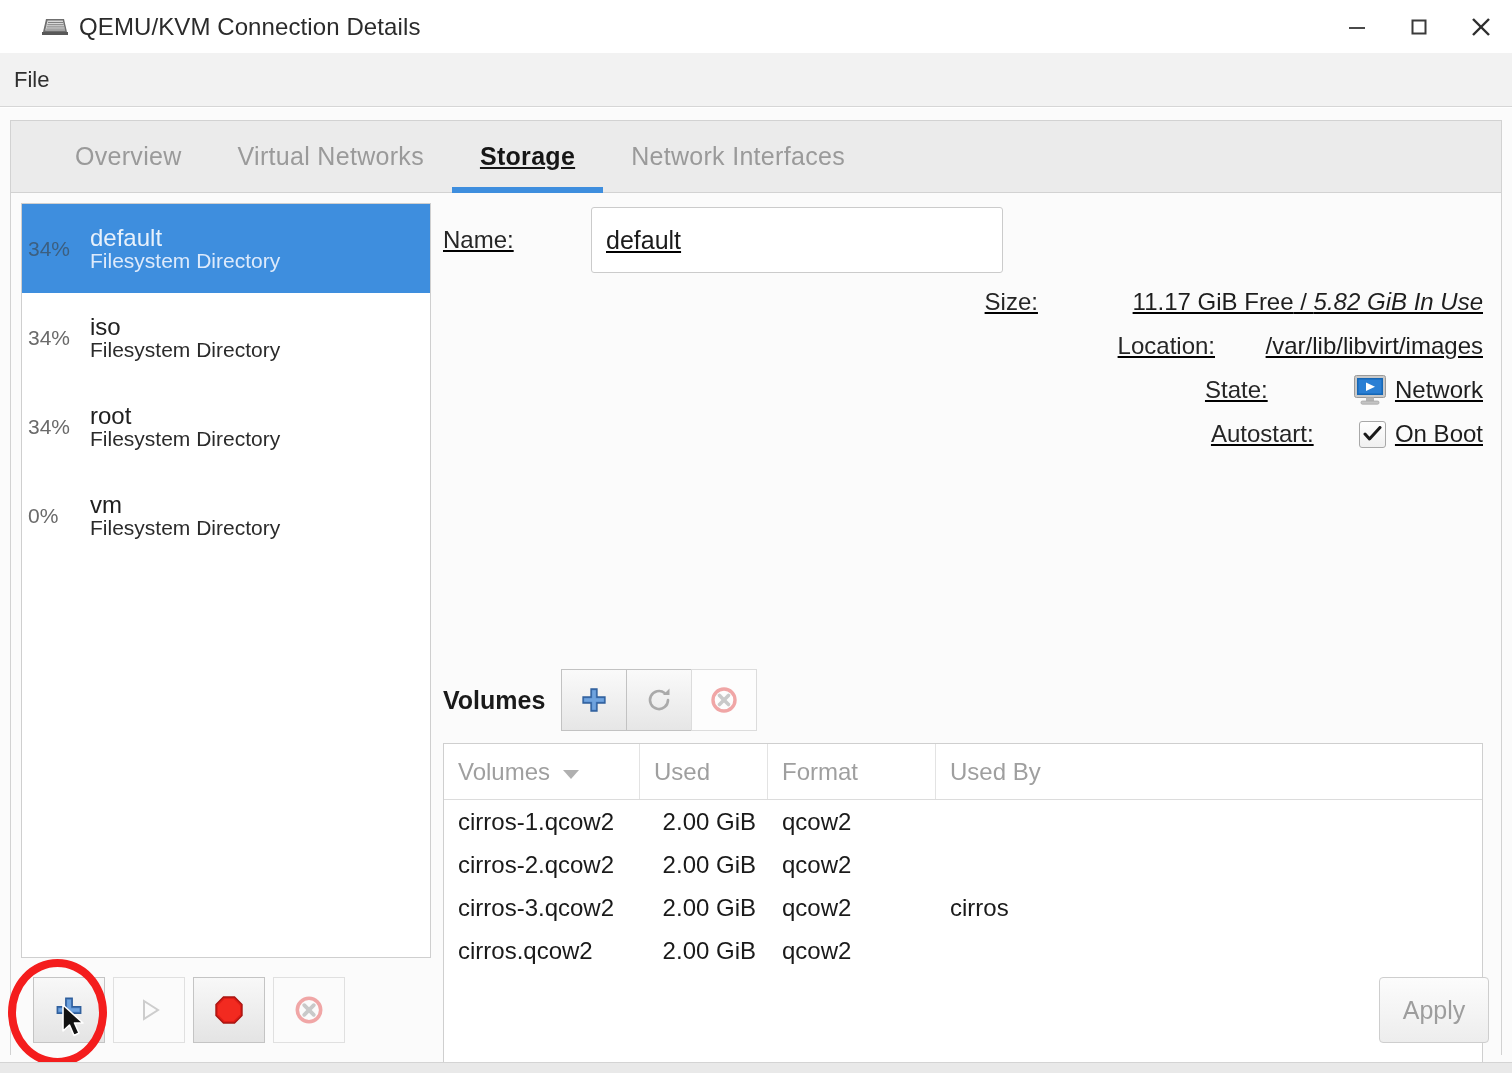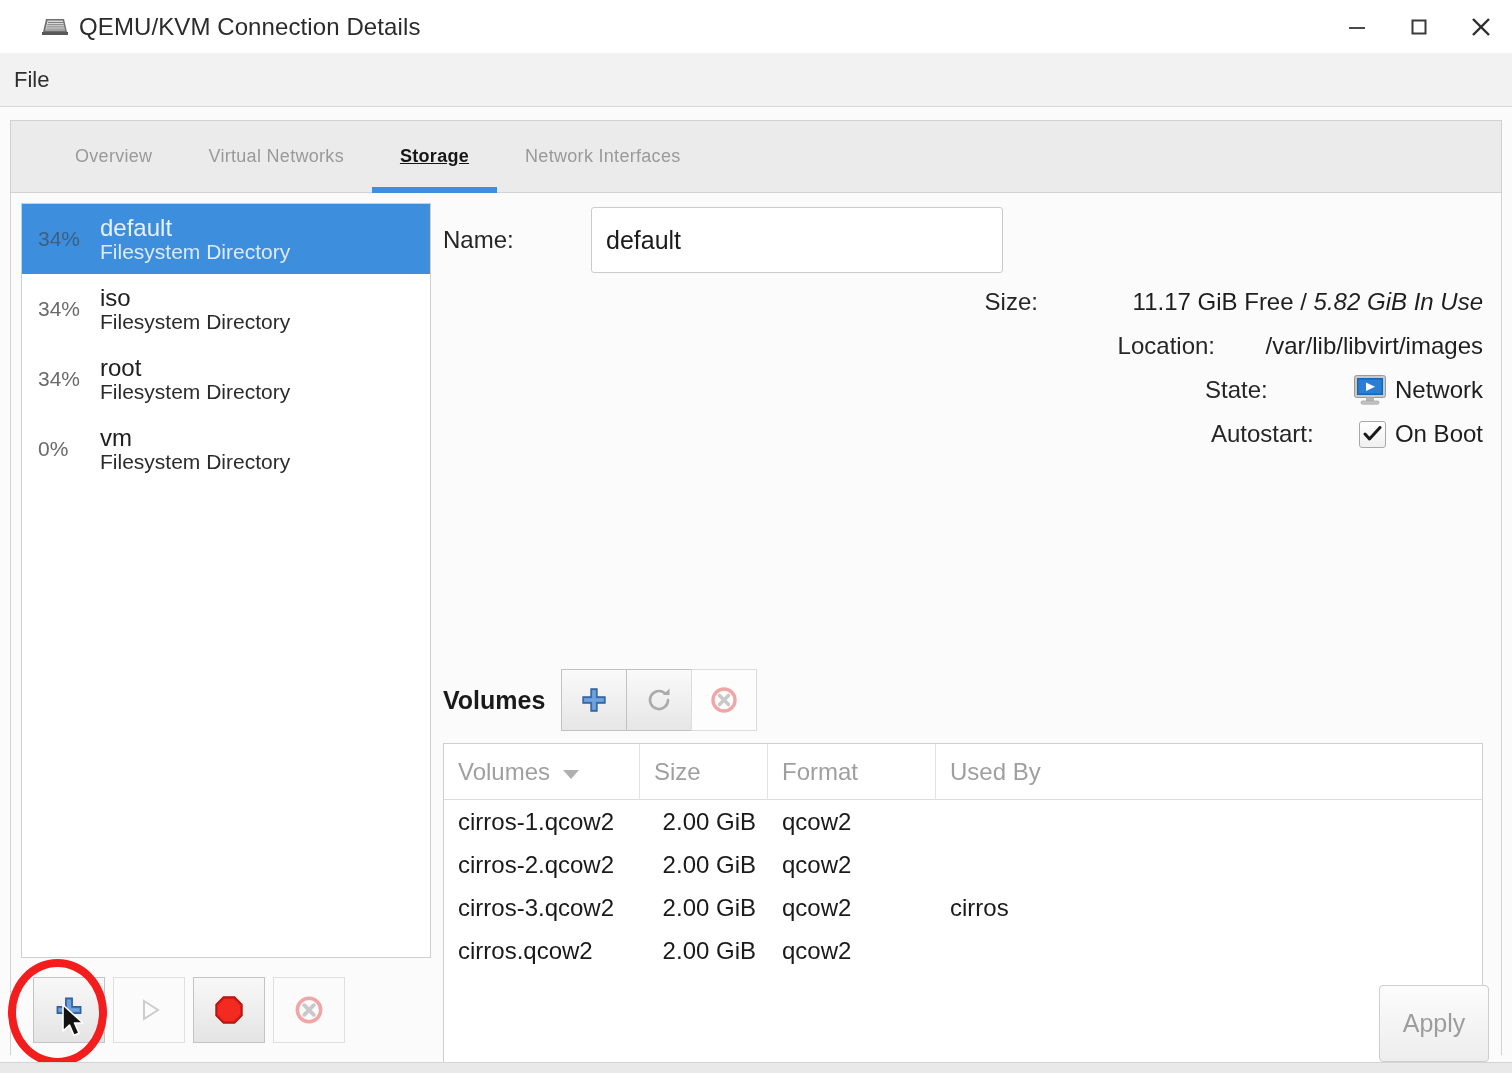--- a/index.html
+++ b/index.html
@@ -72,21 +72,21 @@
     height: 72px;
     background: #ebebeb;
     border-bottom: 1px solid #d2d2d2;
     display: flex; align-items: stretch;
     padding-left: 36px;
   }
   .tab {
     position: relative;
     display: flex; align-items: center;
     padding: 0 28px;
-    font-size: 18px; color: #9a9a9a;
+    font-size: 25px; color: #9a9a9a;
     letter-spacing: .3px;
   }
   .tab.active { color: #161616; font-weight: bold; text-decoration: underline; }
   .tab.active::after {
     content: ""; position: absolute;
     left: 0; right: 0; bottom: -1px; height: 6px;
     background: #3e8ede;
   }
 
   .tabpage {
@@ -98,41 +98,41 @@
   
   .pool-panel {
     position: absolute; left: 10px; top: 10px;
     width: 410px; height: 755px;
     background: #ffffff;
     border: 1px solid #cfcfcf;
     overflow: hidden;
   }
   .pool-row {
     position: relative;
-    height: 70px;
-    display: flex; align-items: center;
-    padding-left: 16px;
+    height: 89px;
+    display: flex; align-items: center;
+    padding-left: 6px;
   }
   .pool-row.selected { background: #3e8ede; }
   .pool-pct {
     width: 62px; flex: none;
     font-size: 21px; color: #6a6a6a;
     text-align: left;
   }
   .pool-row.selected .pool-pct { color: #3c5f80; }
   .pool-texts { display: flex; flex-direction: column; line-height: 1.05; }
   .pool-name { font-size: 24px; color: #202020; }
   .pool-kind { font-size: 21px; color: #2b2b2b; }
   .pool-row.selected .pool-name { color: #e8f1fb; }
   .pool-row.selected .pool-kind { color: #ddeafb; }
 
   
   .details {
     position: absolute; left: 432px; top: 8px;
-    width: 1040px; height: 760px;
+    width: 1040px; height: 760px; text-decoration: underline;
   }
   .field-row {
     display: flex; align-items: center;
     margin-bottom: 2px;
   }
   .field-label {
     width: 148px; flex: none;
     font-size: 24px; color: #262626;
   }
   .name-row { height: 78px; align-items: center; }
@@ -213,25 +213,25 @@
   .bb-btn {
     width: 72px; height: 66px;
     border: 1px solid #c4c4c4;
     background: linear-gradient(#f8f8f8, #e4e4e4);
     display: flex; align-items: center; justify-content: center;
     margin-right: 8px;
   }
   .bb-btn.dim { background: #fbfbfb; border-color: #e0e0e0; }
   .apply-btn {
     position: absolute; right: 14px; top: 12px;
-    width: 110px; height: 77px;
+    width: 110px; height: 66px;
     border: 1px solid #cecece; border-radius: 4px;
     background: linear-gradient(#fcfcfc, #ededed);
     display: flex; align-items: center; justify-content: center;
-    font-size: 25px; color: #9d9d9d; margin-top: 8px;
+    font-size: 25px; color: #9d9d9d;
   }
 
   
   .annot-circle {
     position: absolute;
     left: 8px; top: 959px;
     width: 99px; height: 107px;
     border: 8px solid #f41d1d;
     border-radius: 50%;
     pointer-events: none;
@@ -404,21 +404,21 @@
         <div class="vol-table">
           <div class="vt-head">
             <div class="vt-th c1">
               <span>Volumes</span>
               <span class="sortarrow">
                 <svg width="18" height="12" viewBox="0 0 18 12">
                     <polygon points="1,2 17,2 9,11" fill="#b0b0b0"></polygon>
                   </svg>
               </span>
             </div>
-            <div class="vt-th c2">Size</div>
+            <div class="vt-th c2">Used</div>
             <div class="vt-th c3">Format</div>
             <div class="vt-th c4">Used By</div>
           </div>
 
           <div class="vt-row">
             <div class="vt-td c1">cirros-1.qcow2</div>
             <div class="vt-td c2 num">2.00 GiB</div>
             <div class="vt-td c3">qcow2</div>
             <div class="vt-td c4"></div>
           </div>

